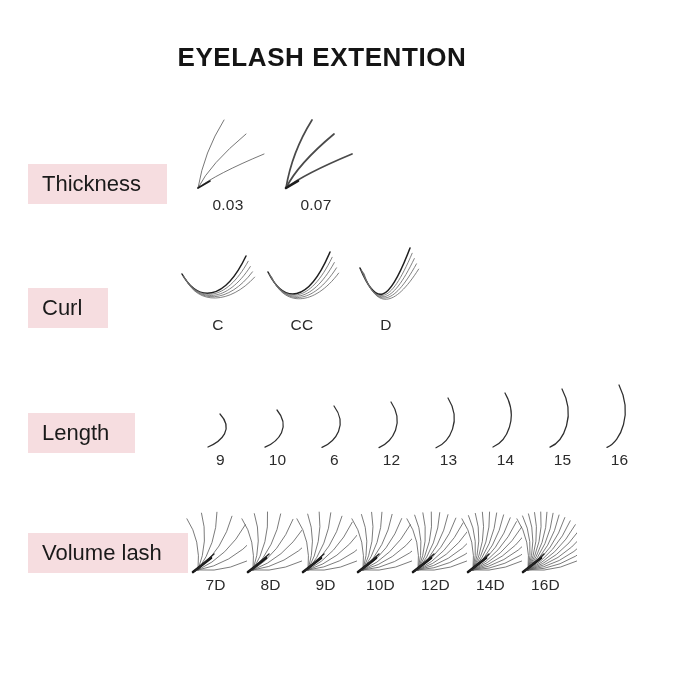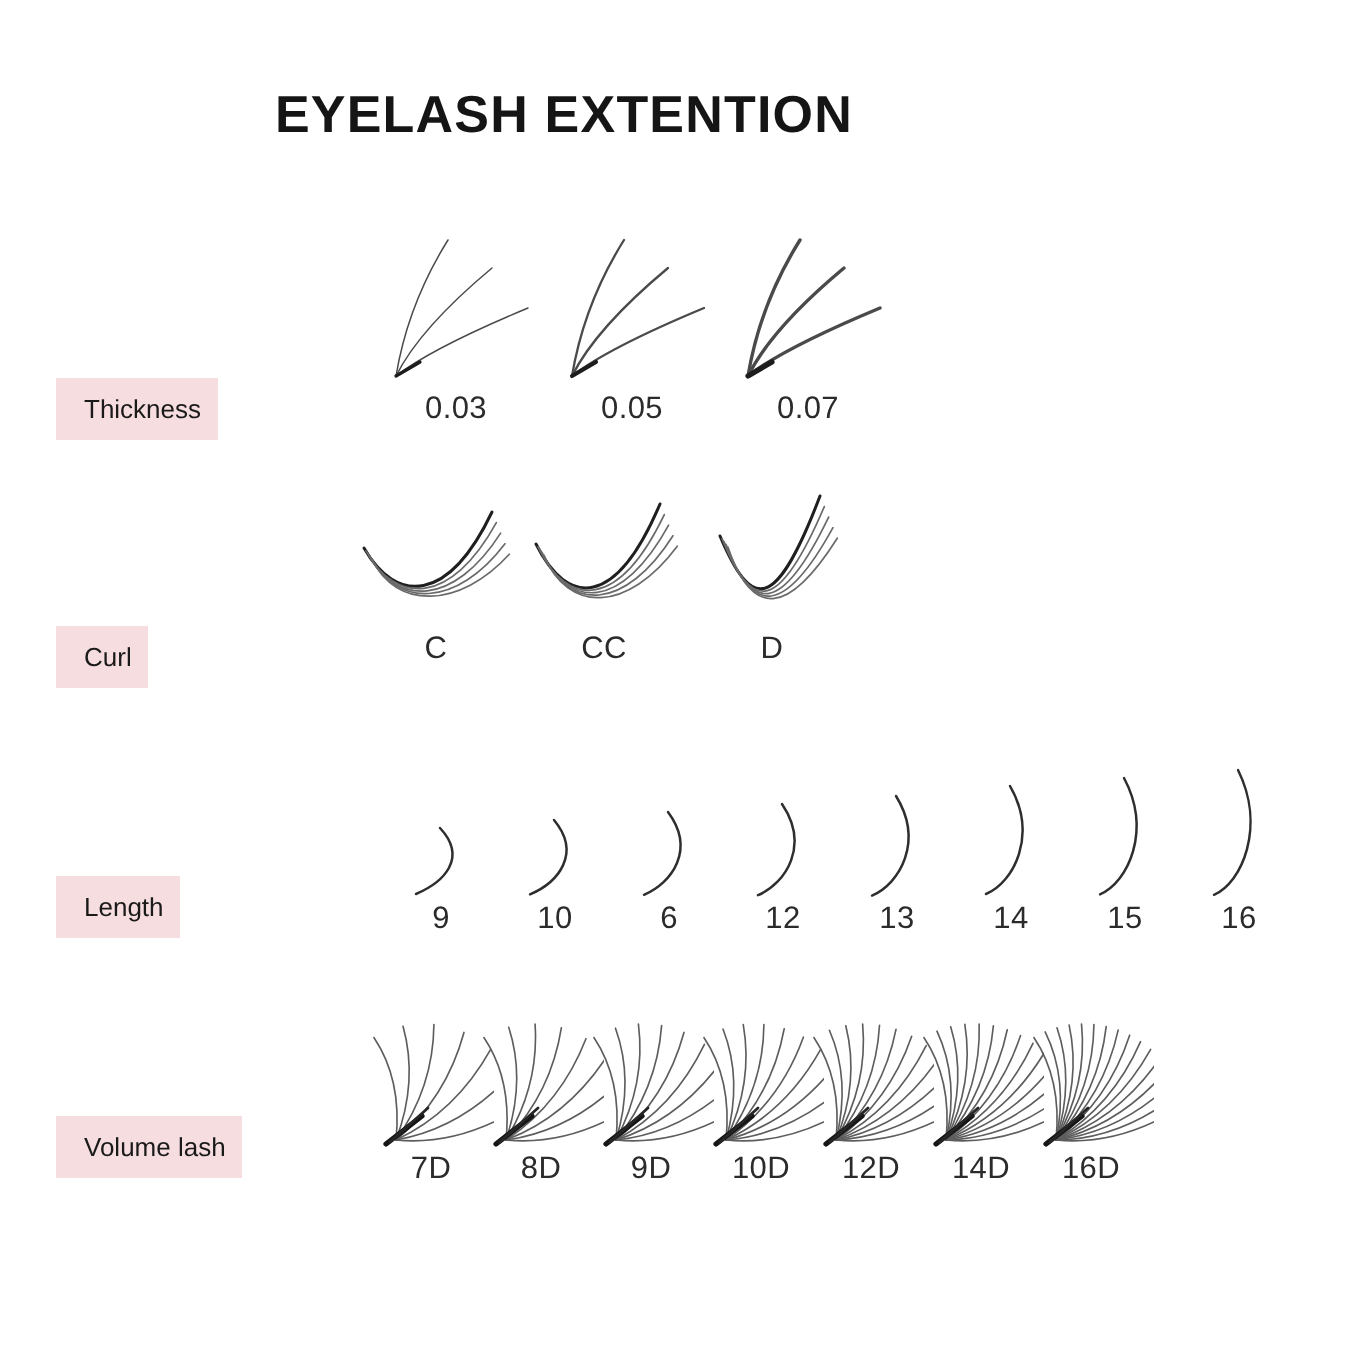--- a/index.html
+++ b/index.html
@@ -21,38 +21,38 @@
     position: absolute;
     top: 42px;
     left: 0;
     width: 564px;
     text-align: center;
     font-family: "Liberation Sans", sans-serif;
     font-size: 26px;
     font-weight: bold;
     letter-spacing: 0.6px;
     color: #151515;
+    padding-left: 40px;
   }
   .row {
     position: absolute;
     left: 0;
     width: 679px;
   }
   .row-label {
     position: absolute;
     left: 28px;
     background: #f6dde0;
     color: #1a1a1a;
     font-family: "Liberation Sans", sans-serif;
-    font-size: 13px;
+    font-size: 22px;
     font-weight: 400;
-    padding: 9px 8px 9px 14px;
+    padding: 9px 26px 9px 14px;
     white-space: nowrap;
     line-height: 1;
-    margin-top: 25px;
   }
   .items {
     position: absolute;
     left: 180px;
     top: 0;
     display: flex;
     flex-direction: row;
     align-items: flex-end;
   }
   .item {
@@ -105,31 +105,20 @@
         <div class="item">
           <span>
             <svg width="88" height="78" viewBox="0 0 88 78" class="glyph">
               <path d="M14,70 Q20,34 40,2" fill="none" stroke="#4a4a4a" stroke-width="0.75" stroke-linecap="round"></path>
               <path d="M14,70 Q26,46 62,16" fill="none" stroke="#4a4a4a" stroke-width="0.75" stroke-linecap="round"></path>
               <path d="M14,70 Q32,56 80,36" fill="none" stroke="#4a4a4a" stroke-width="0.75" stroke-linecap="round"></path>
               <path d="M14,70 L26,63" fill="none" stroke="#1d1d1d" stroke-width="1.65" stroke-linecap="round"></path>
             </svg>
           </span>
           <span class="cap">0.03</span>
-        </div>
-        <div class="item">
-          <span>
-            <svg width="88" height="78" viewBox="0 0 88 78" class="glyph">
-              <path d="M14,70 Q20,34 40,2" fill="none" stroke="#4a4a4a" stroke-width="1.15" stroke-linecap="round"></path>
-              <path d="M14,70 Q26,46 62,16" fill="none" stroke="#4a4a4a" stroke-width="1.15" stroke-linecap="round"></path>
-              <path d="M14,70 Q32,56 80,36" fill="none" stroke="#4a4a4a" stroke-width="1.15" stroke-linecap="round"></path>
-              <path d="M14,70 L26,63" fill="none" stroke="#1d1d1d" stroke-width="2.05" stroke-linecap="round"></path>
-            </svg>
-          </span>
-          <span class="cap">0.05</span>
         </div>
         <div class="item">
           <span>
             <svg width="88" height="78" viewBox="0 0 88 78" class="glyph">
               <path d="M14,70 Q20,34 40,2" fill="none" stroke="#4a4a4a" stroke-width="1.7" stroke-linecap="round"></path>
               <path d="M14,70 Q26,46 62,16" fill="none" stroke="#4a4a4a" stroke-width="1.7" stroke-linecap="round"></path>
               <path d="M14,70 Q32,56 80,36" fill="none" stroke="#4a4a4a" stroke-width="1.7" stroke-linecap="round"></path>
               <path d="M14,70 L26,63" fill="none" stroke="#1d1d1d" stroke-width="2.6" stroke-linecap="round"></path>
             </svg>
           </span>

